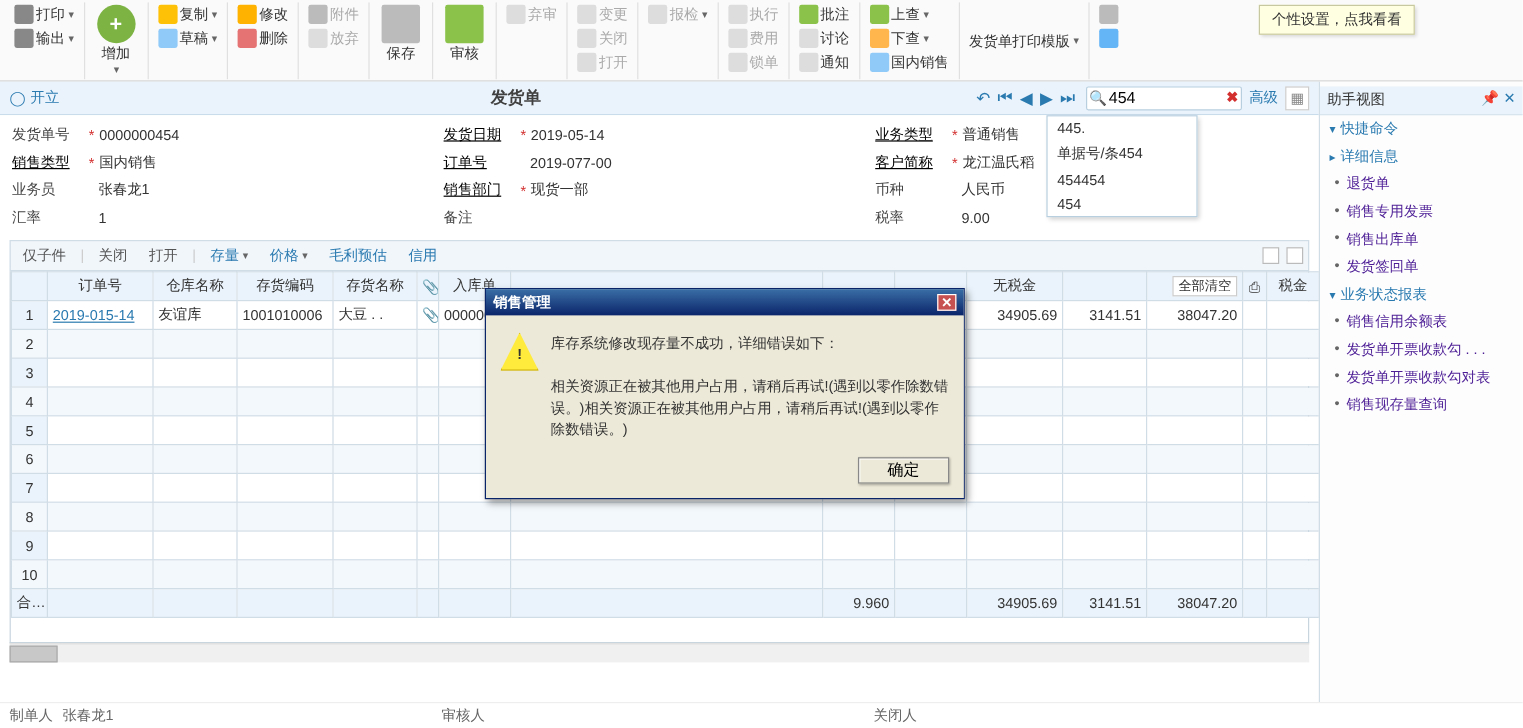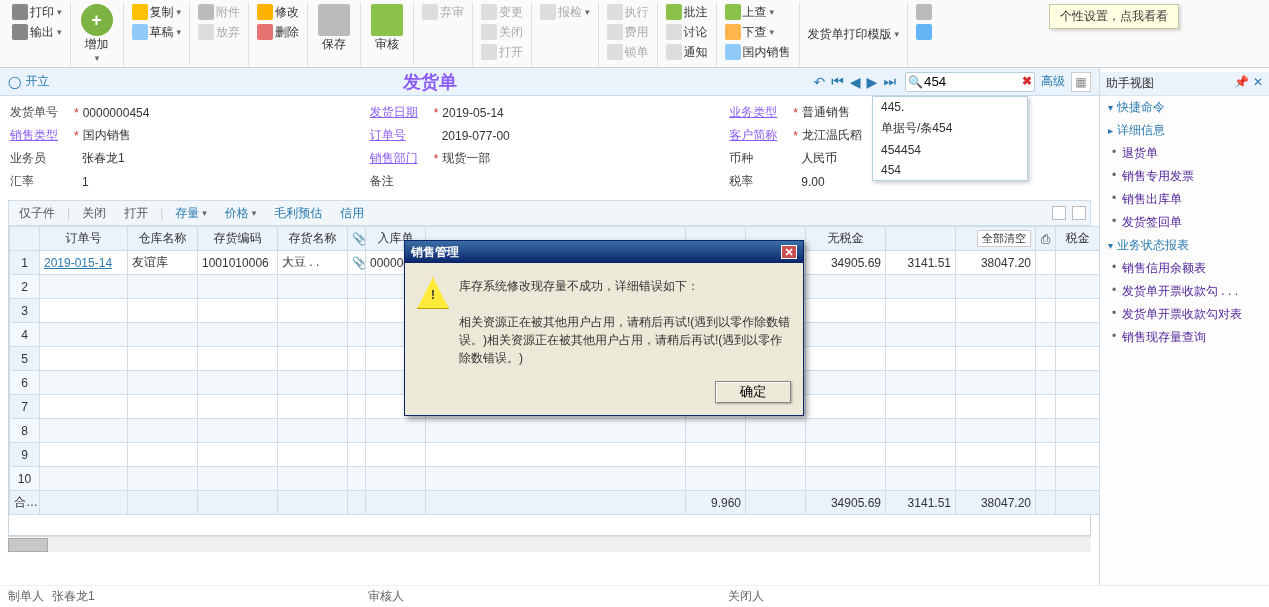--- a/index.html
+++ b/index.html
@@ -24,35 +24,35 @@
 .ico-save{background:#bbb;}
 .ico-check{background:#8bc34a;}
 .ico-up{background:#8bc34a;}
 .ico-down{background:#ffb74d;}
 .ico-link{background:#90caf9;}
 .ico-cfg{background:#bbb;}
 .ico-refresh{background:#64b5f6;}
 .drop { font-size:9px; color:#666; margin-left:1px; }
 .titlebar { display:flex; align-items:center; background:#eaf3fb; height:28px; padding:0 8px; border-bottom:1px solid #c8dceb; }
 .titlebar .status { color:#2a7ab0; display:flex; align-items:center; gap:4px; }
-.titlebar .title { flex:1; text-align:center; font-size:18px; font-weight:bold; color:#8b5cf6; }
+.titlebar .title { flex:1; text-align:center; font-size:14px; font-weight:bold; color:#404040; }
 .nav-btn { color:#2a7ab0; padding:0 3px; cursor:pointer; font-size:14px; }
 .search-box { position:relative; margin-left:6px; }
 .search-box input { width:130px; height:20px; border:1px solid #b8cfe0; padding:0 18px 0 18px; border-radius:2px; }
 .search-box .sico { position:absolute; left:3px; top:3px; color:#999; font-size:12px; }
 .search-box .clr { position:absolute; right:3px; top:2px; color:#d32f2f; font-weight:bold; cursor:pointer; }
 .adv { color:#2a7ab0; margin:0 6px; cursor:pointer; }
 .calbtn { width:20px;height:20px;border:1px solid #ccc;background:#fff;cursor:pointer;display:flex;align-items:center;justify-content:center;color:#888;}
-.dropdown { position:absolute; top:96px; left:872px; width:156px; background:#fff; border:1px solid #b8cfe0; box-shadow:2px 2px 4px rgba(0,0,0,0.2); z-index:50; }
+.dropdown { position:absolute; top:96px; left:872px; width:126px; background:#fff; border:1px solid #b8cfe0; box-shadow:2px 2px 4px rgba(0,0,0,0.2); z-index:50; }
 .dropdown div { padding:3px 8px; cursor:pointer; }
 .form-area { padding:8px 10px 4px; background:#fff; }
 .form-row { display:flex; margin-bottom:6px; }
 .form-cell { display:flex; align-items:center; width:360px; }
 .form-cell .lbl { width:60px; color:#444; }
-.form-cell .lbl.link { color:#8b5cf6; text-decoration:underline; cursor:pointer; }
+.form-cell .lbl.link { color:#000000; text-decoration:underline; cursor:pointer; }
 .form-cell .star { color:#d32f2f; margin:0 4px; }
 .form-cell .val { color:#333; }
 .grid-toolbar { display:flex; align-items:center; background:#f1f6fb; border:1px solid #d0dce6; height:26px; padding:0 4px; margin:0 8px; gap:6px; }
 .gt-btn { padding:2px 6px; color:#2a7ab0; cursor:pointer; display:flex; align-items:center; gap:2px; }
 .gt-btn.plain { color:#555; }
 .gt-spacer{flex:1;}
 .gt-ico{width:14px;height:14px;border:1px solid #bbb;background:#fff;cursor:pointer;}
 .grid-wrap { margin:0 8px; border:1px solid #c8d4de; border-top:none; height:310px; display:flex; flex-direction:column; }
 table.grid { border-collapse:collapse; width:100%; table-layout:fixed; }
 .grid th, .grid td { border:1px solid #d0dce6; height:24px; padding:0 4px; font-size:12px; overflow:hidden; white-space:nowrap; text-overflow:ellipsis; }
@@ -126,43 +126,43 @@
     <div class="tb-row">
         <div class="tb-btn">
           <span class="ico ico-draft"></span>
           <span>草稿</span>
           <span class="drop">▾</span>
         </div>
       </div>
   </div>
   <div class="tb-group">
     <div class="tb-row">
+        <div class="tb-btn">
+          <span class="ico ico-edit"></span>
+          <span>修改</span>
+        </div>
+      </div>
+    <div class="tb-row">
+        <div class="tb-btn">
+          <span class="ico ico-del"></span>
+          <span>删除</span>
+        </div>
+      </div>
+  </div>
+  <div class="tb-group">
+    <div class="tb-row">
         <div class="tb-btn disabled">
           <span class="ico ico-attach"></span>
           <span>附件</span>
         </div>
       </div>
     <div class="tb-row">
         <div class="tb-btn disabled">
           <span class="ico"></span>
           <span>放弃</span>
-        </div>
-      </div>
-  </div>
-  <div class="tb-group">
-    <div class="tb-row">
-        <div class="tb-btn">
-          <span class="ico ico-edit"></span>
-          <span>修改</span>
-        </div>
-      </div>
-    <div class="tb-row">
-        <div class="tb-btn">
-          <span class="ico ico-del"></span>
-          <span>删除</span>
         </div>
       </div>
   </div>
   <div class="tb-group">
     <div class="tb-big">
         <span class="ico ico-save"></span>
         <span>保存</span>
       </div>
   </div>
   <div class="tb-group">

